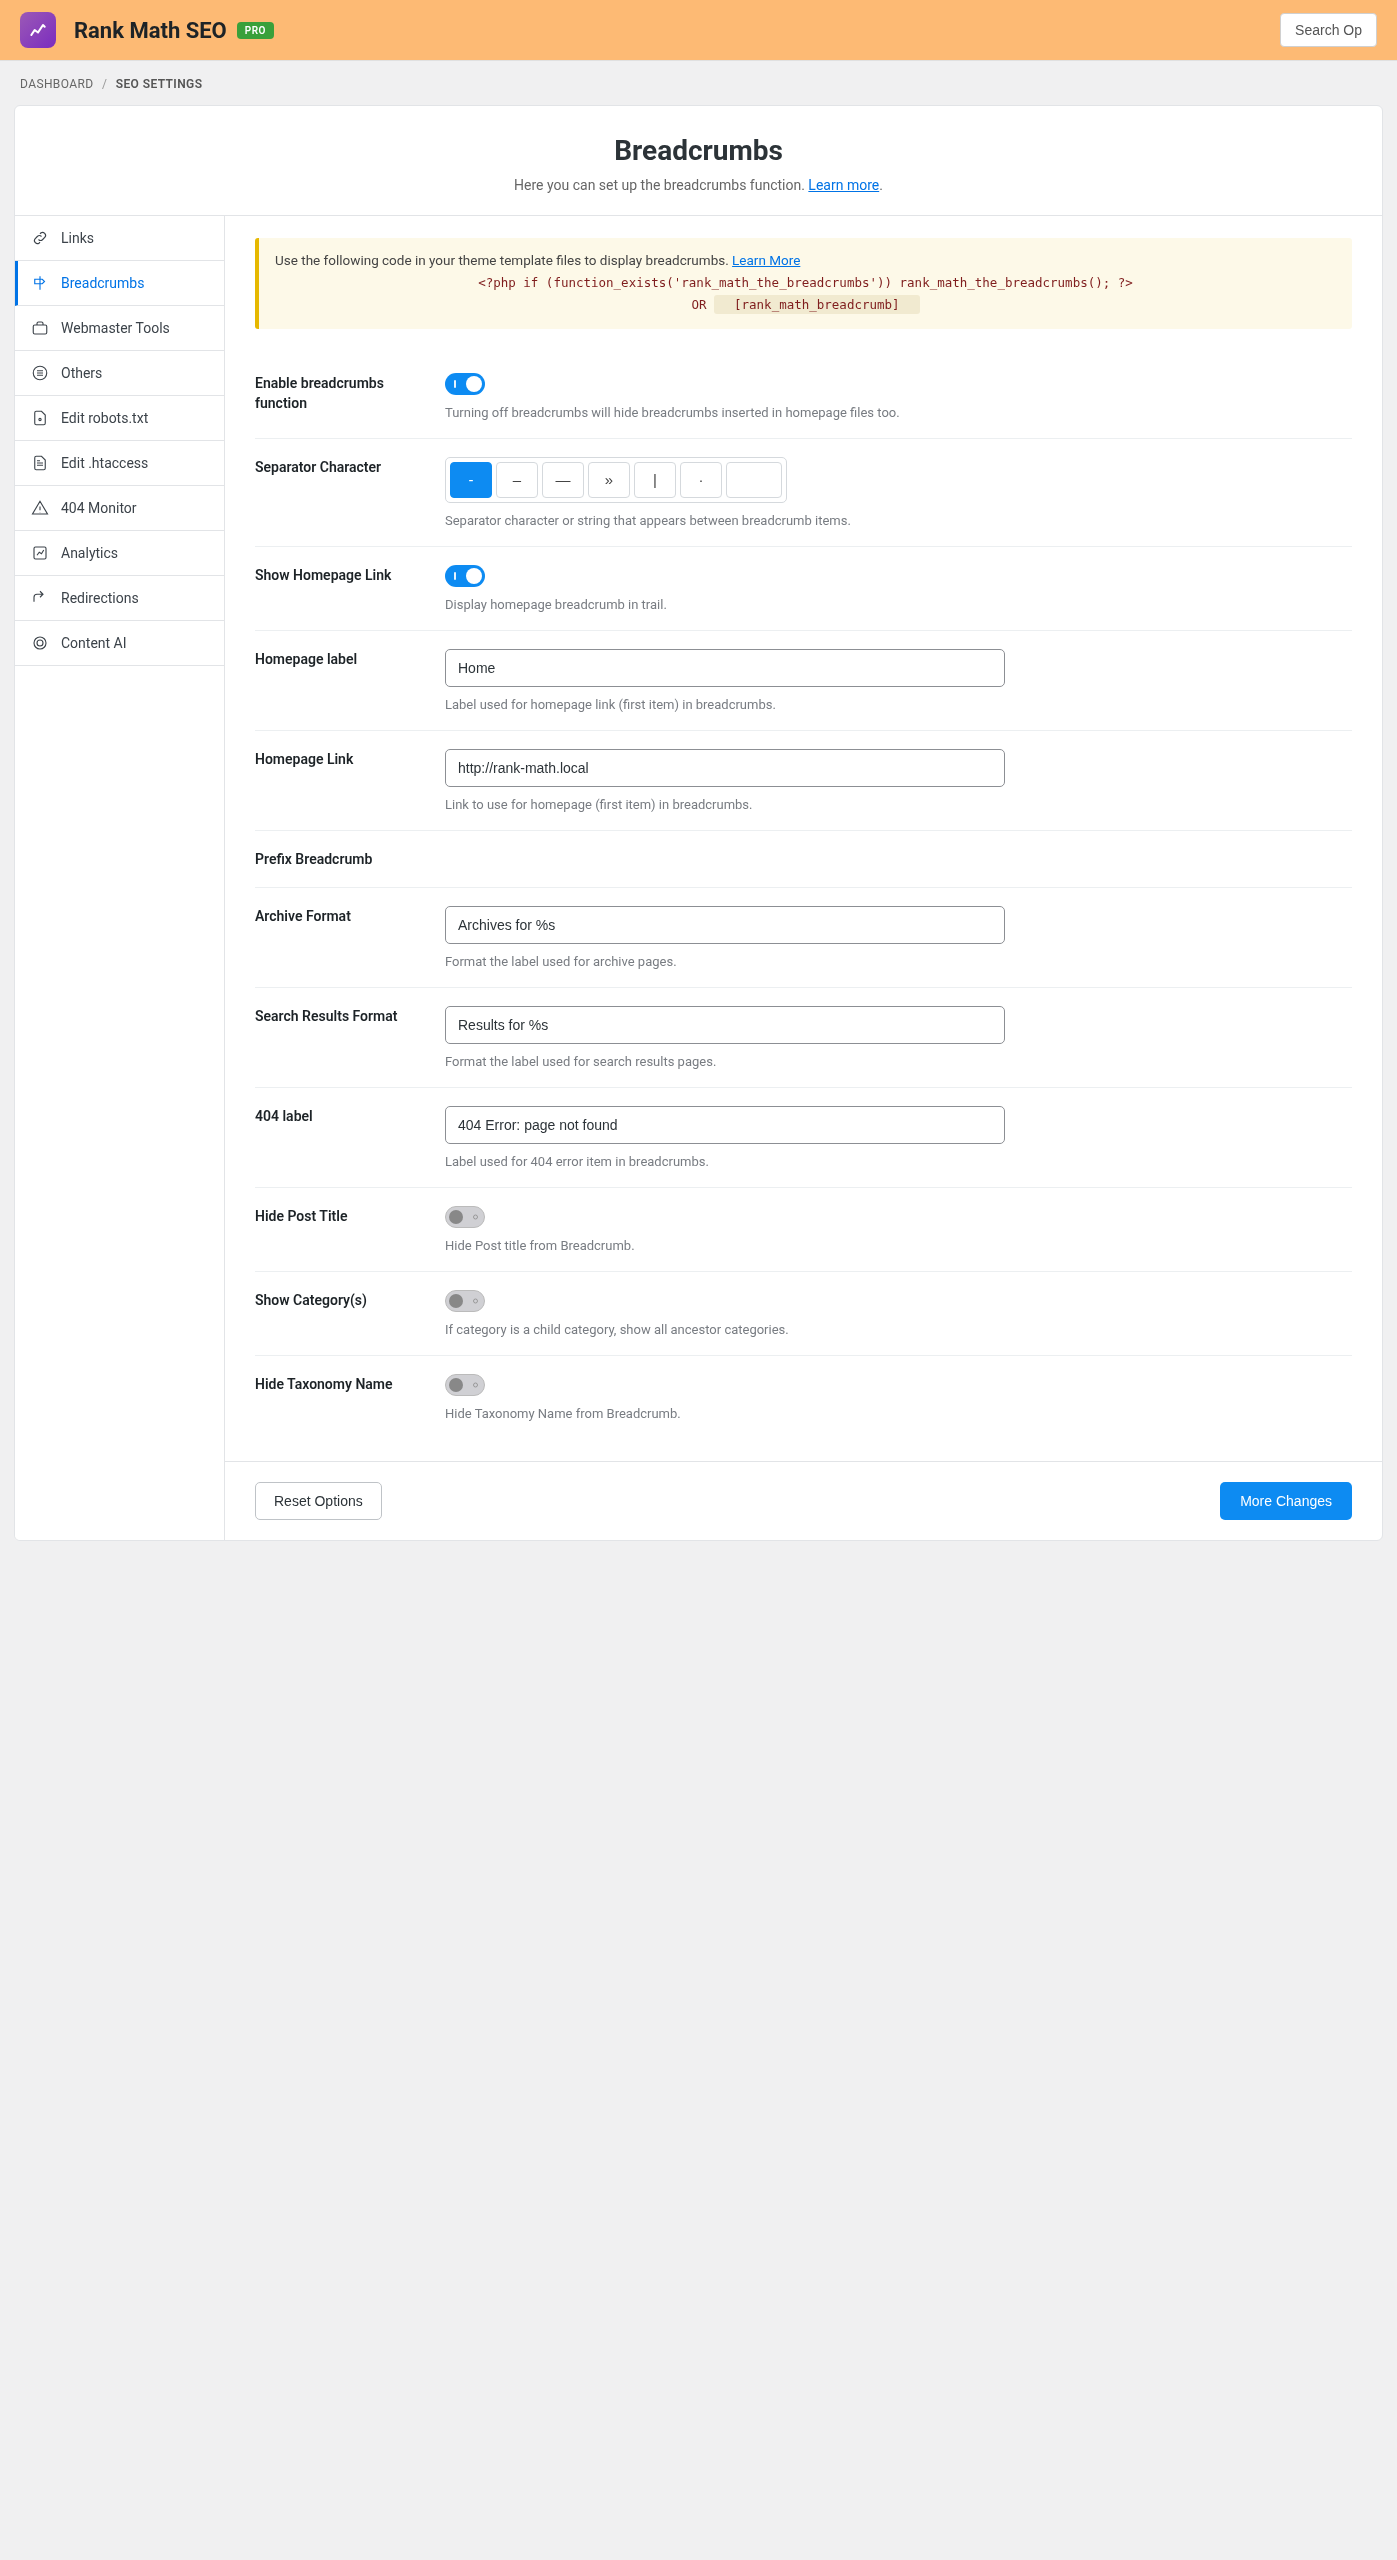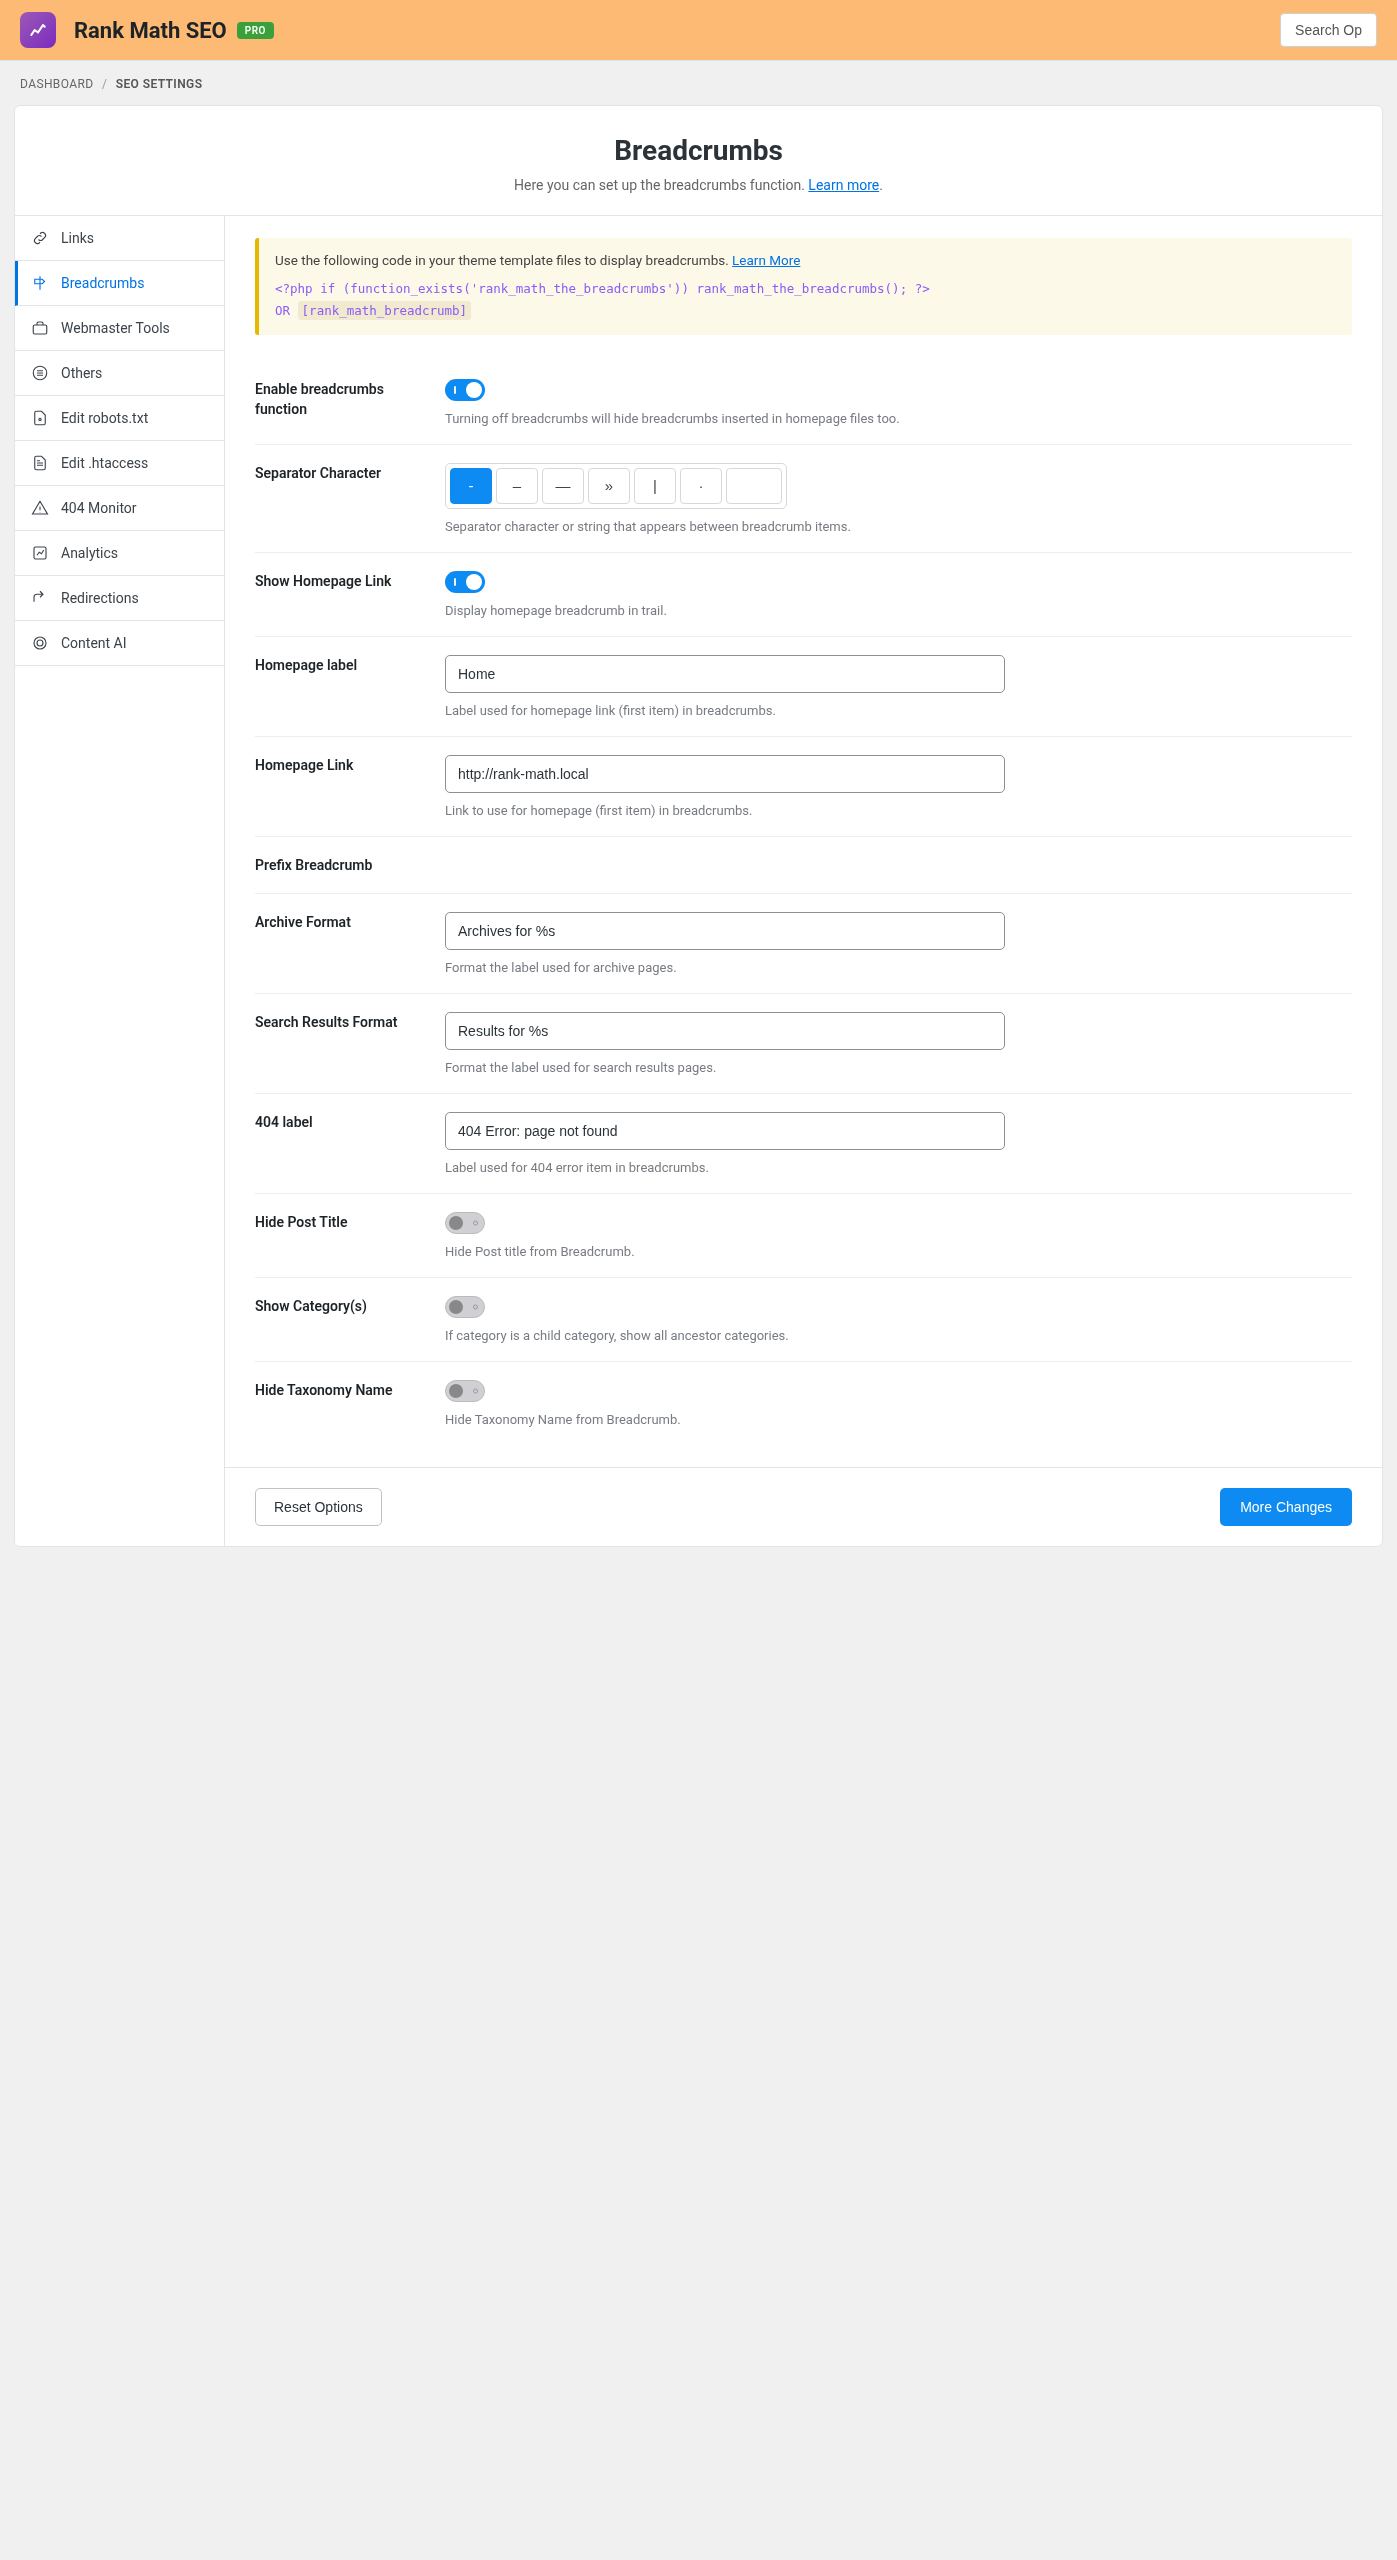--- a/index.html
+++ b/index.html
@@ -34,22 +34,22 @@
   .sidebar-item { display: flex; align-items: center; gap: 12px; padding: 13px 16px; border-bottom: 1px solid #e2e4e7; color: #3c434a; font-size: 14px; cursor: pointer; }
   .sidebar-item.active { color: #0073e6; border-left: 3px solid #0073e6; padding-left: 13px; background: #fff; }
   .sidebar-icon { width: 18px; height: 18px; display: flex; align-items: center; justify-content: center; flex-shrink: 0; }
   .sidebar-icon svg { width: 18px; height: 18px; stroke: currentColor; fill: none; stroke-width: 1.5; }
 
   
   .content { flex: 1; padding: 22px 30px; }
   
   .notice { background: #fdf9e8; border-left: 4px solid #e6b800; border-radius: 3px; padding: 12px 16px; margin-bottom: 26px; font-size: 13.5px; line-height: 1.6; color: #444; }
   .notice a { color: #0073e6; text-decoration: underline; }
-  .notice code { background: #f1ead0; padding: 2px 4px; border-radius: 3px; font-family: Menlo, Consolas, monospace; font-size: 12.5px; }
-  .notice .code-block { margin-top: 6px; font-family: Menlo, Consolas, monospace; font-size: 12.5px; line-height: 1.8; color: #8b5cf6; }
+  .notice code { background: #f1ead0; padding: 2px 20px; border-radius: 3px; font-family: Menlo, Consolas, monospace; font-size: 12.5px; }
+  .notice .code-block { font-family: Menlo, Consolas, monospace; font-size: 12.5px; line-height: 1.8; color: #7f1d1d; text-align: center; }
 
   .field-row { display: flex; padding: 18px 0; border-bottom: 1px solid #eceff1; }
   .field-row:last-of-type { border-bottom: none; }
   .field-label { width: 190px; flex-shrink: 0; font-weight: 600; font-size: 14px; color: #1d2327; line-height: 1.45; padding-right: 10px; }
   .field-control { flex: 1; }
   .field-desc { color: #787c82; font-size: 13px; margin-top: 10px; }
 
   
   .toggle { width: 40px; height: 22px; border-radius: 11px; position: relative; cursor: pointer; transition: 0.2s; }
   .toggle.on { background: #0d8bf2; }

